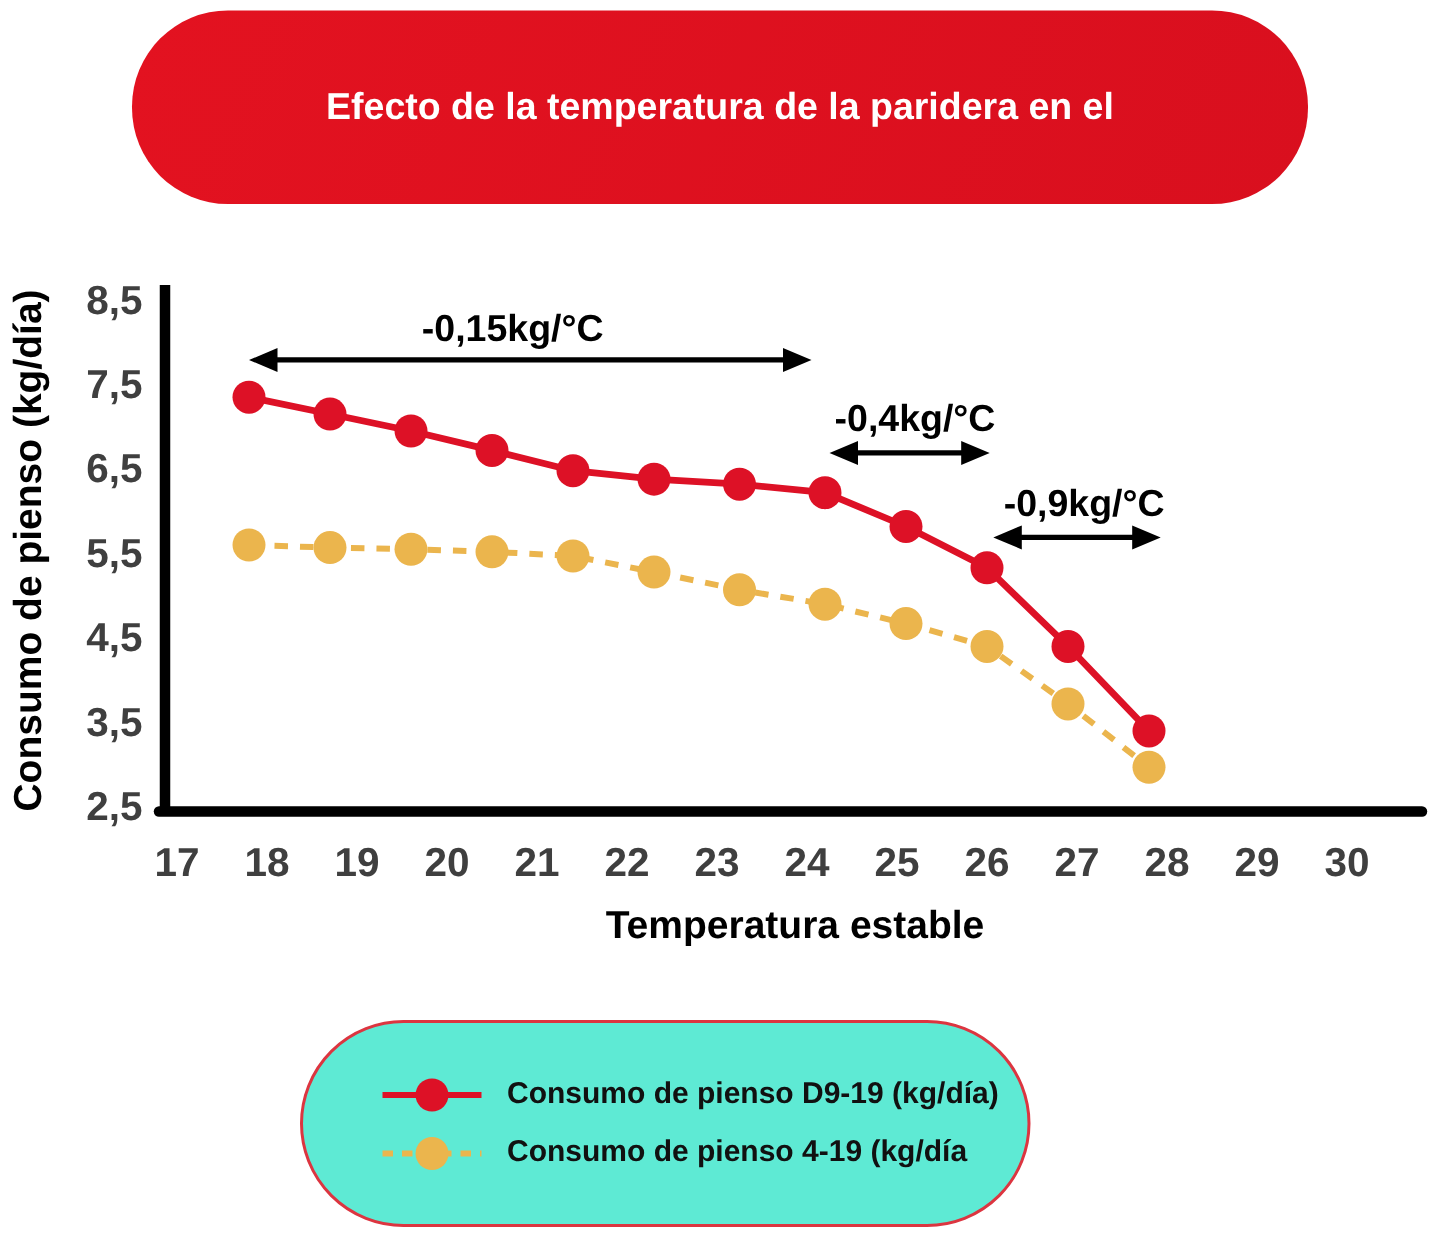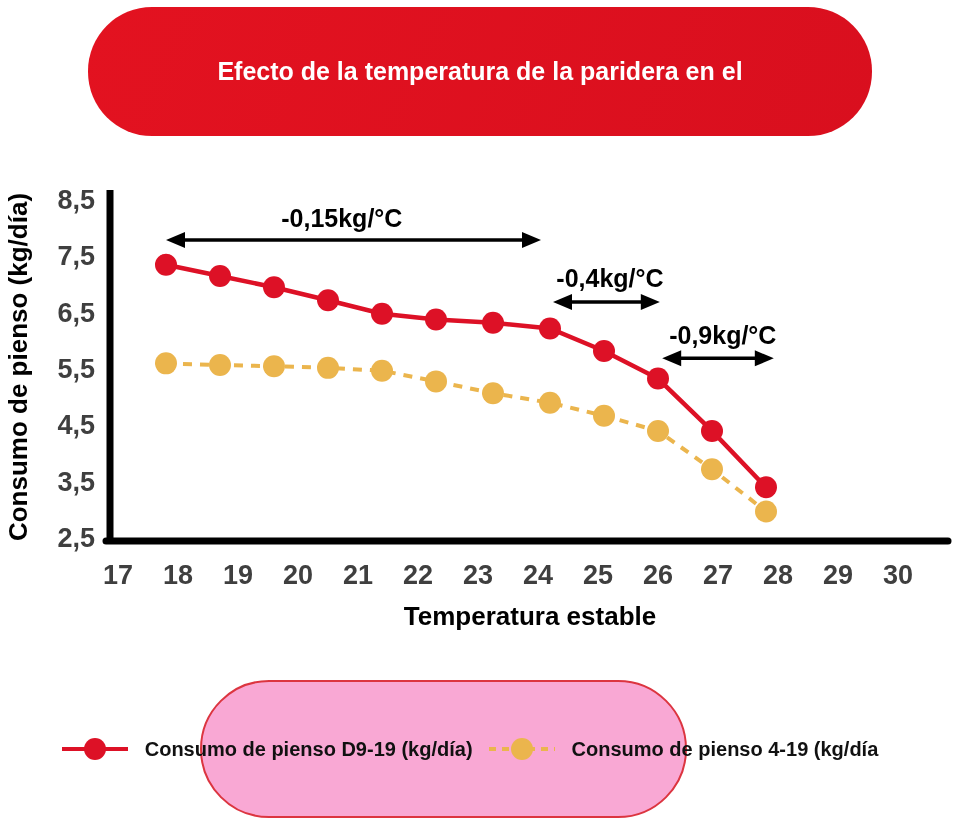--- a/index.html
+++ b/index.html
@@ -12,22 +12,22 @@
     border-radius:64px;background:#d90f1e;
     display:flex;flex-direction:column;align-items:center;justify-content:center;
     color:#ffffff;font-weight:700;font-size:25px;line-height:39px;text-align:center;
   }
   .chart-svg{position:absolute;left:0;top:155px;}
   .tick{font:700 27px "Liberation Sans",sans-serif;fill:#3f3f3f;}
   .axis-title{font:700 26px "Liberation Sans",sans-serif;fill:#000000;}
   .anno{font:700 25px "Liberation Sans",sans-serif;fill:#000000;}
   .legend{
     position:absolute;left:200px;top:680px;width:487px;height:138px;
-    border:2px solid #dc3540;border-radius:69px;background:#f9a8d4;
-    display:flex;justify-content:center;gap:13px;
+    border:2px solid #dc3540;border-radius:69px;background:#5eead4;
+    display:flex;flex-direction:column;justify-content:center;gap:13px;
     padding-left:50px;box-sizing:border-box;
   }
   .legend-row{display:flex;align-items:center;gap:14px;}
   .legend-label{font-weight:700;font-size:20px;color:#111111;white-space:nowrap;}
 </style>
 </head>
 <body>
 
 <div class="canvas">
 

